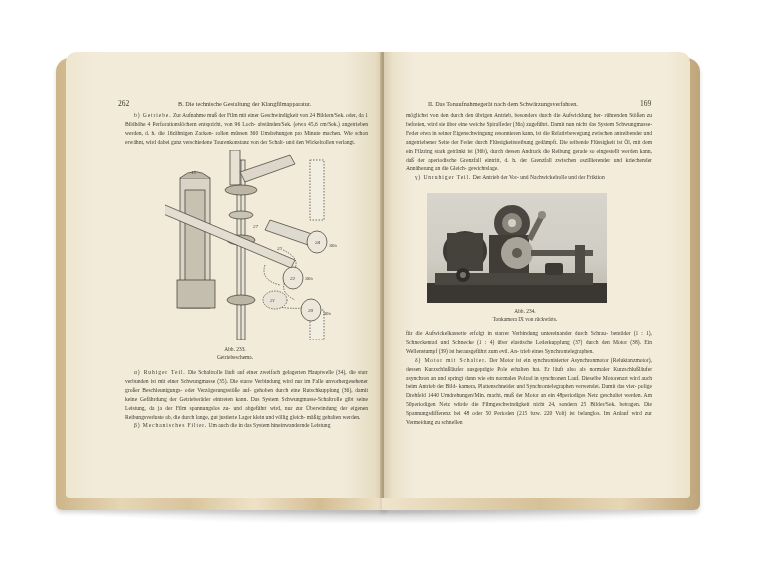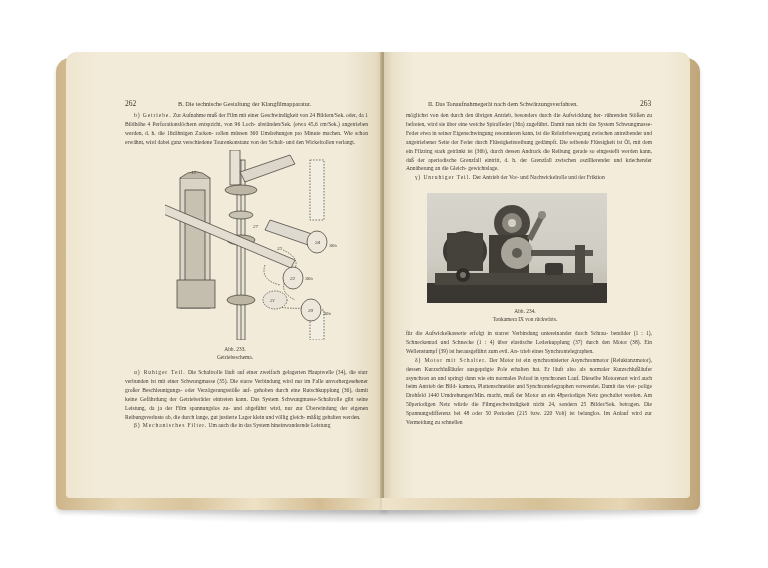--- a/index.html
+++ b/index.html
@@ -64,21 +64,21 @@
 </style>
 </head>
 <body>
 
 <div class="book-shadow"></div>
 <div class="stack-left"></div>
 <div class="stack-right"></div>
 
 <div class="page page-left"></div>
 
-<div class="run-head page-no" style="left:125px; top:99px;">262</div>
+<div class="run-head page-no" style="left:118px; top:99px;">262</div>
 <div class="run-head" style="left:178px; top:100px;">B. Die technische Gestaltung der Klangfilmapparatur.</div>
 
 <div class="text-block" style="left:125px; top:111px; width:243px;">
   <p><span class="spaced">b) Getriebe.</span> <span>Zur Aufnahme muß der Film mit einer Geschwindigkeit von</span>
   <span>24 Bildern/Sek. oder, da 1 Bildhöhe 4 Perforationslöchern entspricht, von 96 Loch-</span>
   <span>abständen/Sek. (etwa 45,6 cm/Sek.) angetrieben werden, d. h. die 16zähnigen Zacken-</span>
   <span>rollen müssen 360 Umdrehungen pro Minute machen. Wie schon erwähnt, wird dabei</span>
   <span>ganz verschiedene Tourenkonstanz von der Schalt- und den Wickelrollen verlangt.</span></p>
 </div>
 
@@ -148,21 +148,21 @@
   <span>Reibungsverluste ab, die durch lange, gut justierte Lager klein und völlig gleich-</span>
   <span>mäßig gehalten werden.</span></p>
   <p><span class="spaced">β) Mechanisches Filter.</span> <span>Um auch die in das System hineinwandernde Leistung</span></p>
 </div>
 
 <div class="gutter"></div>
 
 <div class="page page-right"></div>
 
 <div class="run-head" style="left:428px; top:100px;">II. Das Tonaufnahmegerät nach dem Schwärzungsverfahren.</div>
-<div class="run-head page-no" style="left:640px; top:99px;">263</div>
+<div class="run-head page-no" style="left:640px; top:99px;">169</div>
 
 <div class="text-block" style="left:406px; top:111px; width:246px;">
   <p class="noindent"><span>möglichst von den durch den übrigen Antrieb, besonders durch die Aufwicklung her-</span>
   <span>rührenden Stößen zu befreien, wird sie über eine weiche Spiralfeder (36a) zugeführt.</span>
   <span>Damit nun nicht das System Schwungmasse-Feder etwa in seiner Eigenschwingung</span>
   <span>resonnieren kann, ist die Relativbewegung zwischen antreibender und angetriebener</span>
   <span>Seite der Feder durch Flüssigkeitsreibung gedämpft. Die reibende Flüssigkeit ist</span>
   <span>Öl, mit dem ein Filzring stark getränkt ist (36b), durch dessen Andruck die Reibung</span>
   <span>gerade so eingestellt werden kann, daß der aperiodische Grenzfall eintritt, d. h. der</span>
   <span>Grenzfall zwischen oszillierender und kriechender Annäherung an die Gleich-</span>

